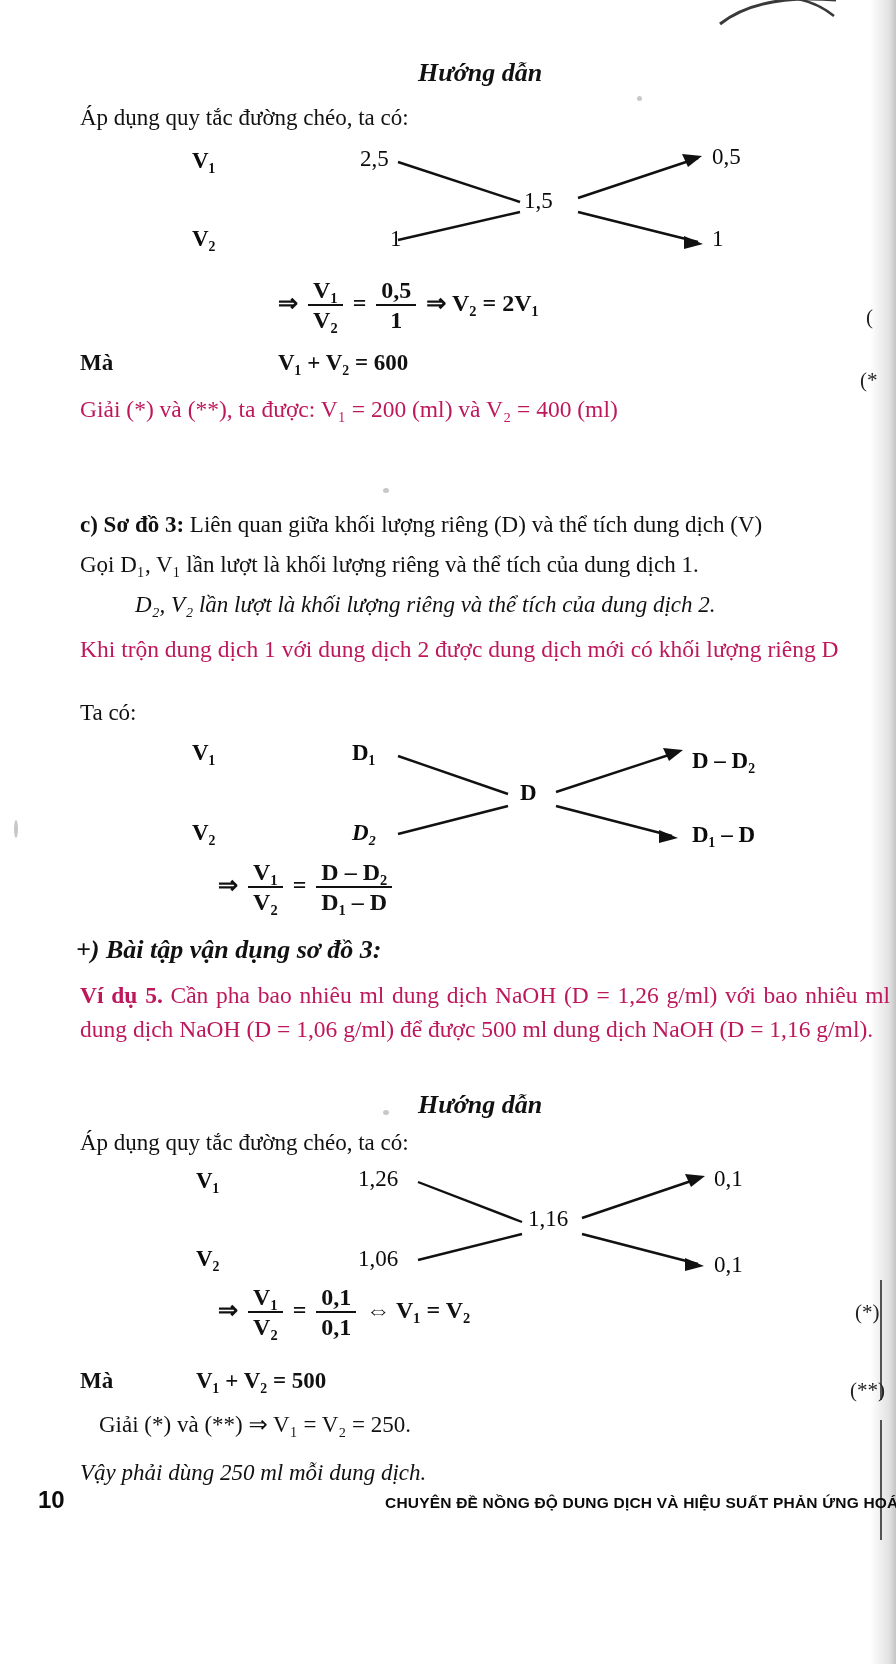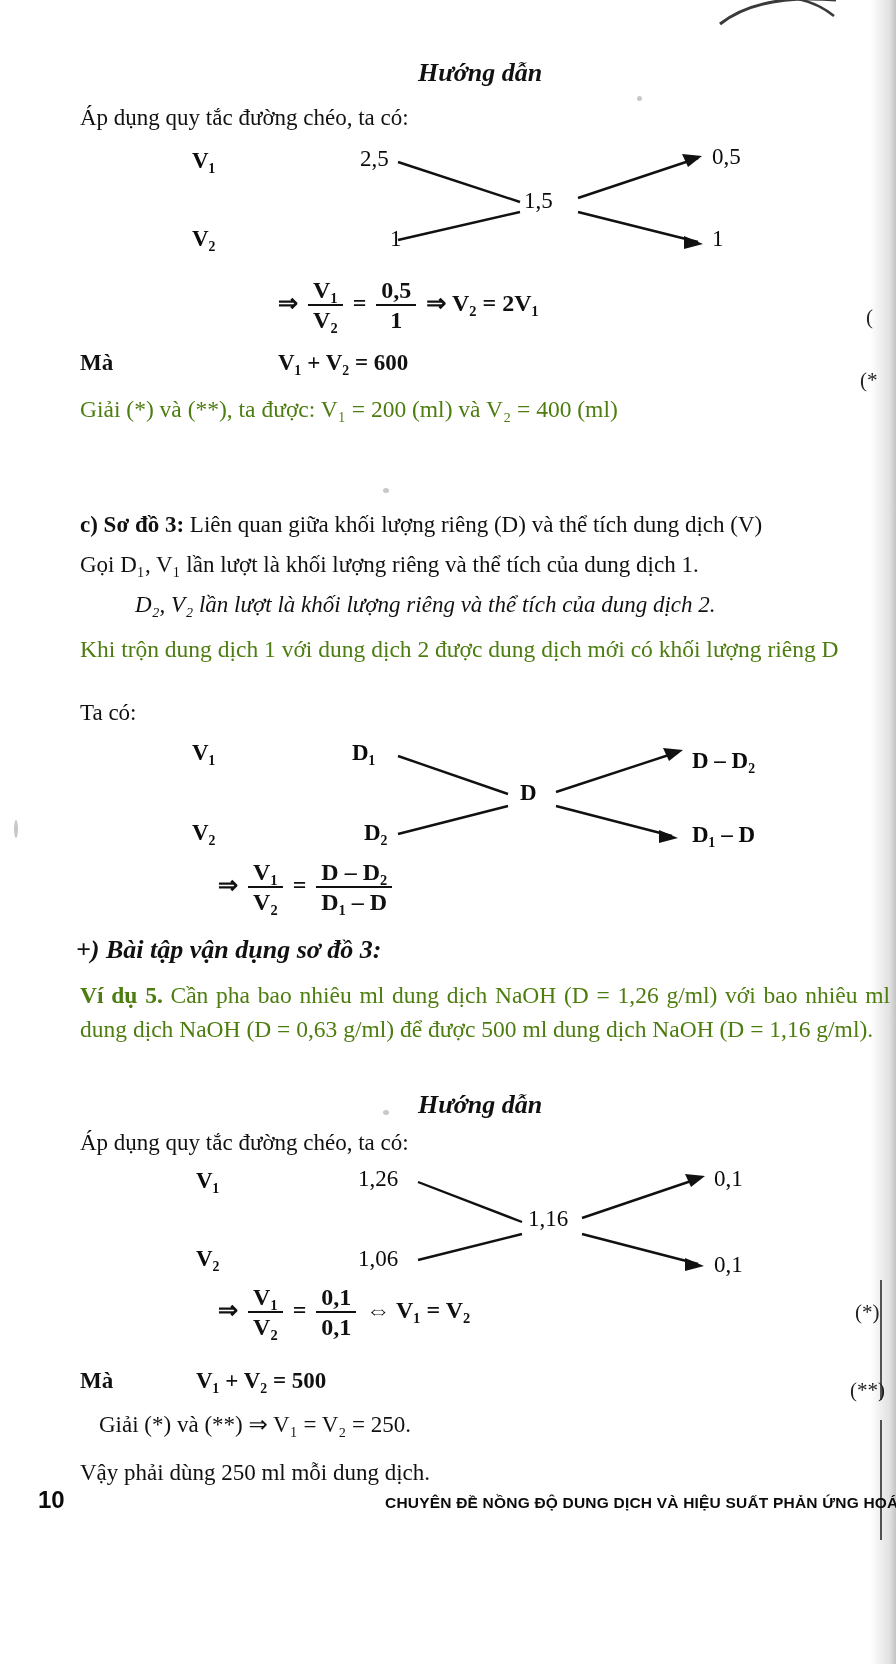--- a/index.html
+++ b/index.html
@@ -32,21 +32,21 @@
     color: #111;
   }
   .b { font-weight: bold; }
   .bi { font-weight: bold; font-style: italic; }
 
   
   .para {
     position: absolute;
     font-size: 23.5px;
     line-height: 34px;
-    color: #4d7c0f;
+    color: #be185d;
     text-align: justify;
   }
 
   
   .frac {
     display: inline-block;
     vertical-align: middle;
     text-align: center;
     line-height: 1.05;
     margin: 0 4px;
@@ -218,21 +218,21 @@
       <line x1="398" y1="24" x2="508" y2="62" stroke="#111" stroke-width="2.4"></line>
       <line x1="398" y1="102" x2="508" y2="74" stroke="#111" stroke-width="2.4"></line>
       <line x1="556" y1="60" x2="678" y2="20" stroke="#111" stroke-width="2.4"></line>
       <polygon points="683,18 663,16 669,29" fill="#111"></polygon>
       <line x1="556" y1="74" x2="672" y2="104" stroke="#111" stroke-width="2.4"></line>
       <polygon points="678,106 659,98 659,111" fill="#111"></polygon>
     </svg>
     <div class="cell" style="left:192px; top:8px;">V₁</div>
     <div class="cell" style="left:192px; top:88px;">V₂</div>
     <div class="cell" style="left:352px; top:8px;">D₁</div>
-    <div class="cell" style="left:364px; top:88px;">D₂</div>
+    <div class="cell" style="left:352px; top:88px;font-style:italic;">D₂</div>
     <div class="cell" style="left:520px; top:48px;">D</div>
     <div class="cell" style="left:692px; top:16px;">D – D₂</div>
     <div class="cell" style="left:692px; top:90px;">D₁ – D</div>
   </div>
 
   <div class="t b" style="left:218px; top:860px; font-size:24px;">
     <span>⇒</span>
     <span class="frac">
       <span class="num">V₁</span>
       <span class="den">V₂</span>
@@ -241,21 +241,21 @@
     <span class="frac">
       <span class="num">D – D₂</span>
       <span class="den">D₁ – D</span>
     </span>
   </div>
 
   <div class="t bi" style="left:76px; top:935px; font-size:26px;">+) Bài tập vận dụng sơ đồ 3:</div>
 
   <div class="para" style="left:80px; top:978px; width:810px;">
     <span class="b">Ví dụ 5.</span>
-    <span>Cần pha bao nhiêu ml dung dịch NaOH (D = 1,26 g/ml) với bao nhiêu ml dung dịch NaOH (D = 0,63 g/ml) để được 500 ml dung dịch NaOH (D = 1,16 g/ml).</span>
+    <span>Cần pha bao nhiêu ml dung dịch NaOH (D = 1,26 g/ml) với bao nhiêu ml dung dịch NaOH (D = 1,06 g/ml) để được 500 ml dung dịch NaOH (D = 1,16 g/ml).</span>
   </div>
 
   <div class="t bi" style="left:418px; top:1090px; font-size:26px;">Hướng dẫn</div>
 
   <div class="t" style="left:80px; top:1130px;">Áp dụng quy tắc đường chéo, ta có:</div>
 
   <div class="cross" style="left:0px; top:1160px; width:896px; height:120px;">
     <svg width="896" height="120">
       <line x1="418" y1="22" x2="522" y2="62" stroke="#111" stroke-width="2.4"></line>
       <line x1="418" y1="100" x2="522" y2="74" stroke="#111" stroke-width="2.4"></line>
@@ -288,18 +288,18 @@
     <span>V₁ = V₂</span>
   </div>
 
   <div class="margin-mark" style="left:855px; top:1300px;">(*)</div>
   <div class="margin-mark" style="left:850px; top:1378px;">(**)</div>
 
   <div class="t b" style="left:80px; top:1368px;">Mà</div>
   <div class="t b" style="left:196px; top:1368px;">V₁ + V₂ = 500</div>
 
   <div class="t" style="left:80px; top:1412px;margin-left:19px;">Giải (*) và (**) ⇒ V₁ = V₂ = 250.</div>
-  <div class="t" style="left:80px; top:1460px;">Vậy phải dùng 250 ml mỗi dung dịch.</div>
+  <div class="t" style="left:80px; top:1460px;font-style:italic;">Vậy phải dùng 250 ml mỗi dung dịch.</div>
 
   <div class="footer-num" style="bottom:150px;">10</div>
   <div class="footer-text" style="bottom:152px;">CHUYÊN ĐỀ NỒNG ĐỘ DUNG DỊCH VÀ HIỆU SUẤT PHẢN ỨNG HOÁ HỌC</div>
 
 </div>
 
 </body></html>

